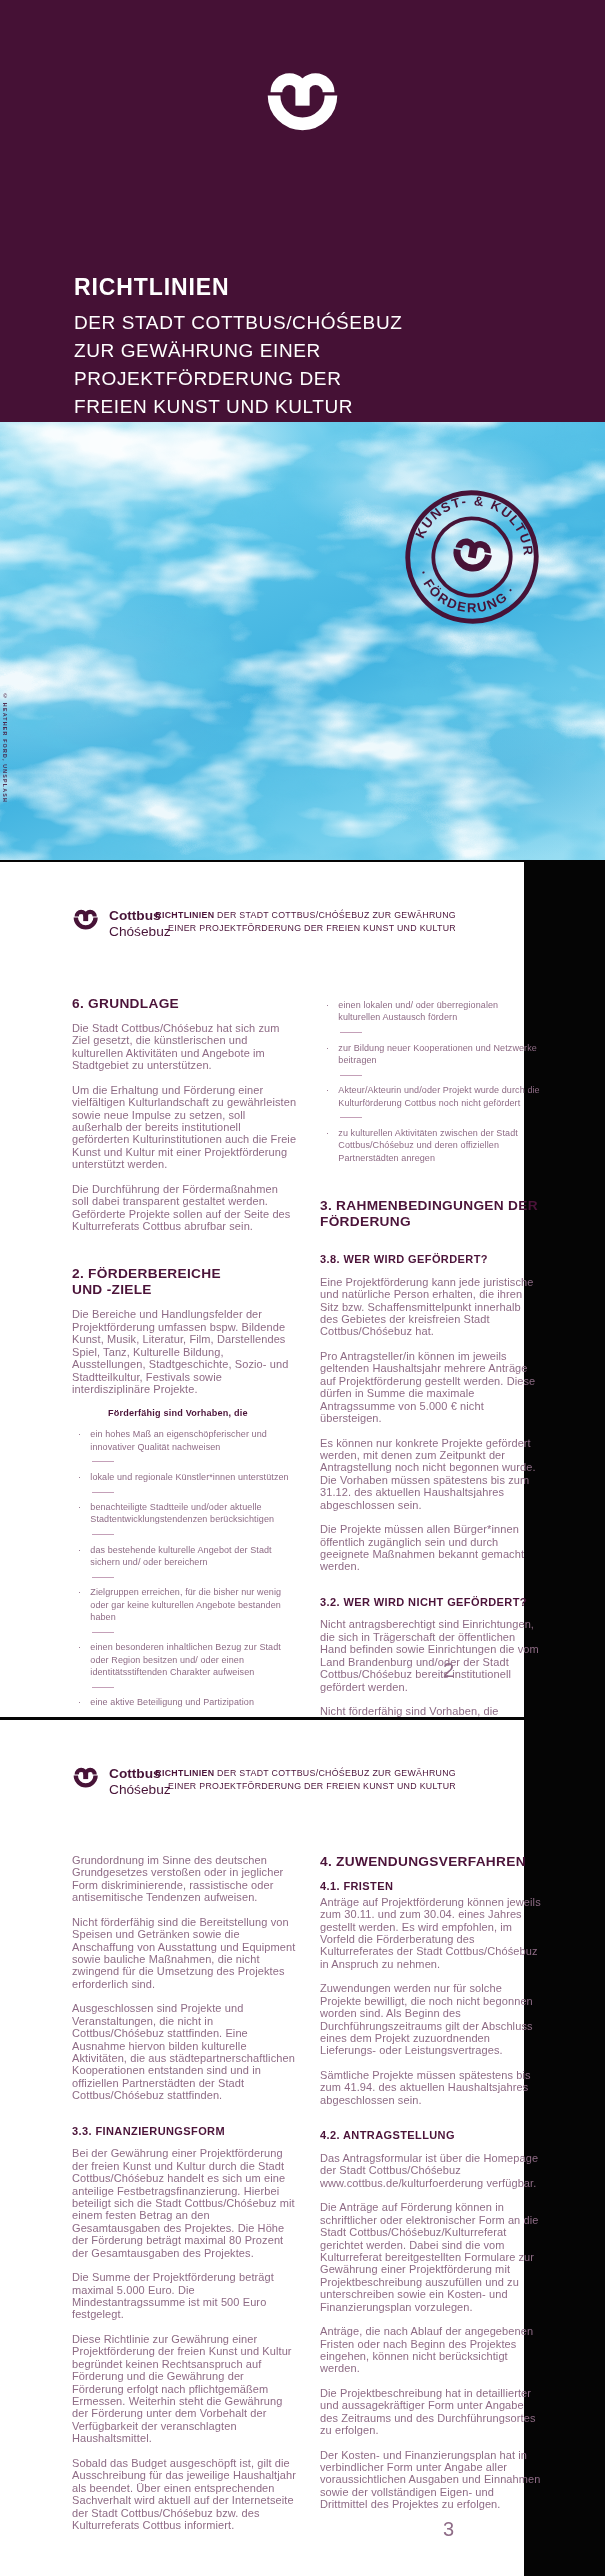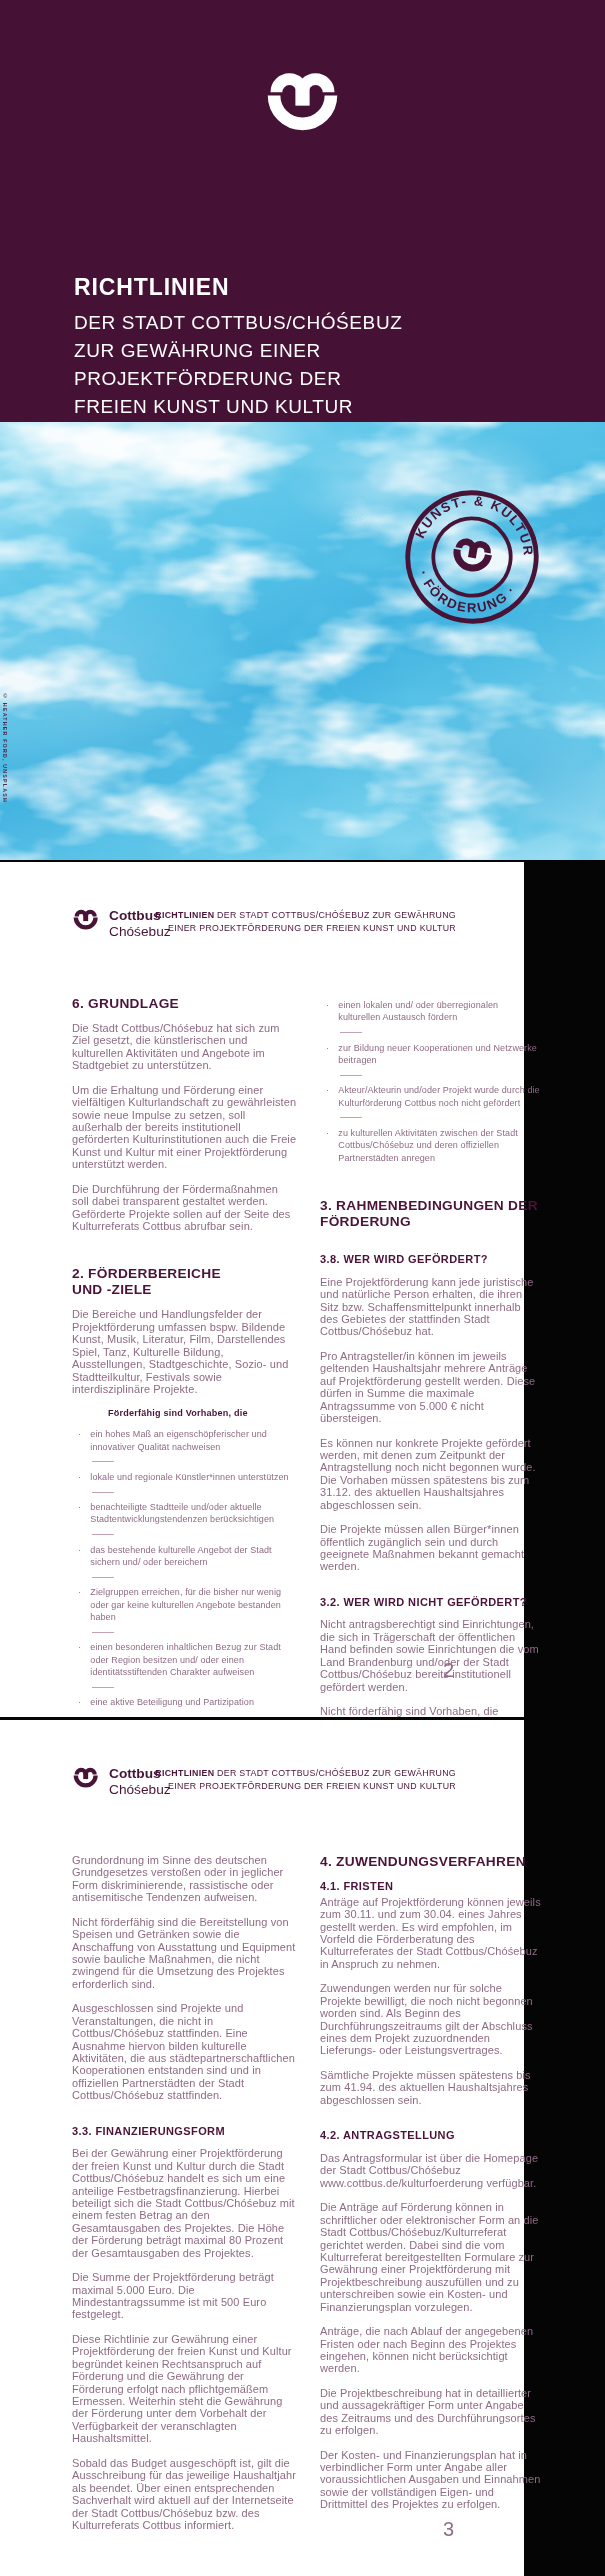--- a/index.html
+++ b/index.html
@@ -228,21 +228,21 @@
         <div class="bitem">
           <div class="brow">
               <span class="dot">·</span>
               <span class="btx">zu kulturellen Aktivitäten zwischen der Stadt Cottbus/Chóśebuz und deren offiziellen Partnerstädten anregen</span>
             </div>
         </div>
       </div>
       <h2 class="h1">3. RAHMENBEDINGUNGEN DER
 FÖRDERUNG</h2>
       <h3 class="h2">3.8. WER WIRD GEFÖRDERT?</h3>
-      <p class="p">Eine Projektförderung kann jede juristische und natürliche Person erhalten, die ihren Sitz bzw. Schaffensmittelpunkt innerhalb des Gebietes der stattfinden Stadt Cottbus/Chóśebuz hat.</p>
+      <p class="p">Eine Projektförderung kann jede juristische und natürliche Person erhalten, die ihren Sitz bzw. Schaffensmittelpunkt innerhalb des Gebietes der kreisfreien Stadt Cottbus/Chóśebuz hat.</p>
       <p class="p">Pro Antragsteller/in können im jeweils geltenden Haushaltsjahr mehrere Anträge auf Projektförderung gestellt werden. Diese dürfen in Summe die maximale Antragssumme von 5.000 € nicht übersteigen.</p>
       <p class="p">Es können nur konkrete Projekte gefördert werden, mit denen zum Zeitpunkt der Antragstellung noch nicht begonnen wurde. Die Vorhaben müssen spätestens bis zum 31.12. des aktuellen Haushaltsjahres abgeschlossen sein.</p>
       <p class="p">Die Projekte müssen allen Bürger*innen öffentlich zugänglich sein und durch geeignete Maßnahmen bekannt gemacht werden.</p>
       <h3 class="h2">3.2. WER WIRD NICHT GEFÖRDERT?</h3>
       <p class="p">Nicht antragsberechtigt sind Einrichtungen, die sich in Trägerschaft der öffentlichen Hand befinden sowie Einrichtungen die vom Land Brandenburg und/oder der Stadt Cottbus/Chóśebuz bereits institutionell gefördert werden.</p>
       <p class="p">Nicht förderfähig sind Vorhaben, die überwiegend gewinnorientiert sind oder gastronomische Unternehmer*innen, die Veranstaltungen zur beiläufigen Unterhaltung der Gäste anbieten.</p>
       <p class="p">Nicht förderfähig sind Vorhaben von politischen Parteien sowie Projekte, die gegen die freiheitliche demokratische</p>
     </div>
 
     <div class="pagenum">2</div>

